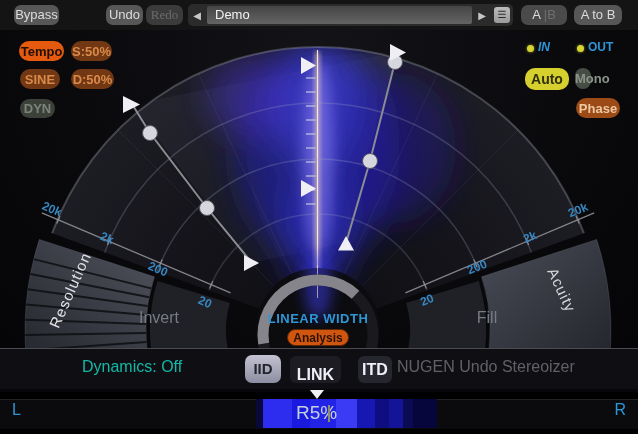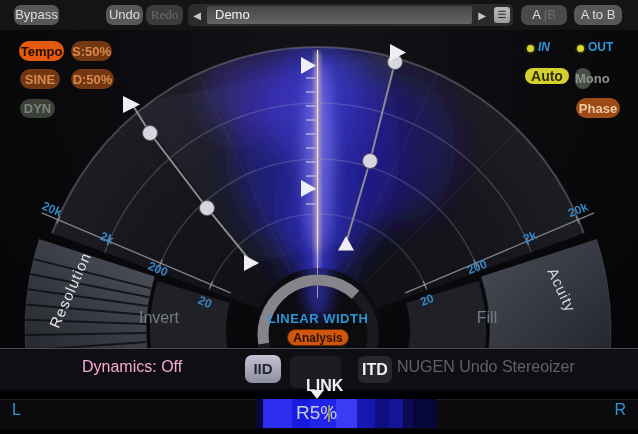--- a/index.html
+++ b/index.html
@@ -39,25 +39,25 @@
   .freq.r{transform:translate(-50%,-50%) rotate(-23deg);}
   .curve-label{position:absolute;color:#e4e4e8;font-size:15px;letter-spacing:1px;}
   .wedge-btn{position:absolute;color:#777b84;font-size:16px;transform:translate(-50%,-50%);cursor:pointer;}
   .mode-label{position:absolute;color:#2e96d6;font-size:13px;font-weight:bold;letter-spacing:.5px;
     transform:translate(-50%,-50%);white-space:nowrap;}
   .analysis{position:absolute;left:287px;top:299px;width:62px;height:17px;background:#d0560f;border:1px solid #5e2605;
     border-radius:9px;color:#2a1206;font-size:12px;font-weight:bold;line-height:16px;text-align:center;padding:0;font-family:inherit;}
 
   
   .statusbar{position:absolute;left:0;top:348px;width:638px;height:40px;background:#0f0f13;border-top:1px solid #4a4a50;}
-  .dyn-status{position:absolute;left:82px;top:9px;color:#f9a8d4;font-size:16px;}
+  .dyn-status{position:absolute;left:82px;top:9px;color:#14b8a6;font-size:16px;}
   .iid{position:absolute;left:245px;top:6px;width:36px;height:28px;border-radius:7px;
     background:linear-gradient(#c2c2d2,#8e8ea2);color:#23242e;font-weight:bold;font-size:15px;line-height:28px;text-align:center;padding:0;border:none;font-family:inherit;}
   .linkb{position:absolute;left:290px;top:7px;width:51px;height:27px;border-radius:6px;background:#1c1c22;
-    color:#eeeef6;font-weight:bold;font-size:16px;line-height:27px;text-align:center;padding:16px;border:none;font-family:inherit;}
+    color:#eeeef6;font-weight:bold;font-size:16px;line-height:27px;text-align:center;padding:5px;border:none;font-family:inherit;}
   .itd{position:absolute;left:358px;top:7px;width:34px;height:27px;border-radius:6px;background:#26262e;
     color:#f0f0f6;font-weight:bold;font-size:16px;line-height:27px;text-align:center;padding:0;border:none;font-family:inherit;}
   .brand{position:absolute;left:397px;top:9px;color:#606066;font-size:16px;}
 
   
   .meterbar{position:absolute;left:0;top:392px;width:638px;height:42px;background:#000;}
   .meter-strip{position:absolute;left:0;top:7px;width:638px;height:29px;background:#0b0b0e;border-top:1px solid #222226;}
   .meter-l{position:absolute;left:12px;top:9px;color:#2e96d6;font-size:16px;}
   .meter-r{position:absolute;right:12px;top:9px;color:#2e96d6;font-size:16px;}
   .meter-band{position:absolute;left:256px;top:7px;width:181px;height:29px;
@@ -231,21 +231,21 @@
     <button class="ctl on-orange" style="left:19px;top:11px;width:45px;height:20px;font-size:13px;">Tempo</button>
     <button class="ctl dim-orange" style="left:71px;top:11px;width:41px;height:20px;font-size:13px;">S:50%</button>
     <button class="ctl dim-orange" style="left:20px;top:39px;width:40px;height:20px;font-size:13px;">SINE</button>
     <button class="ctl dim-orange" style="left:71px;top:39px;width:43px;height:20px;font-size:13px;">D:50%</button>
     <button class="ctl dyn" style="left:20px;top:69px;width:35px;height:19px;font-size:13px;">DYN</button>
 
     <span class="led" style="left:527px;top:15px;"></span>
     <span class="led-label" style="left:538px;top:10px;font-style:italic;">IN</span>
     <span class="led" style="left:577px;top:15px;"></span>
     <span class="led-label" style="left:588px;top:10px;">OUT</span>
-    <button class="ctl auto" style="left:525px;top:38px;width:44px;height:16px;font-size:14px;">Auto</button>
+    <button class="ctl auto" style="left:525px;top:38px;width:44px;height:22px;font-size:14px;">Auto</button>
     <button class="ctl mono" style="left:575px;top:38px;width:16px;height:21px;font-size:13px;">Mono</button>
     <button class="ctl phase" style="left:576px;top:68px;width:44px;height:20px;font-size:13px;">Phase</button>
 
     <span class="freq" style="left:52px;top:179px;">20k</span>
     <span class="freq" style="left:107px;top:208px;">2k</span>
     <span class="freq" style="left:158px;top:239px;">200</span>
     <span class="freq" style="left:205px;top:272px;">20</span>
     <span class="freq r" style="left:427px;top:270px;">20</span>
     <span class="freq r" style="left:477px;top:237px;">200</span>
     <span class="freq r" style="left:530px;top:207px;">2k</span>

